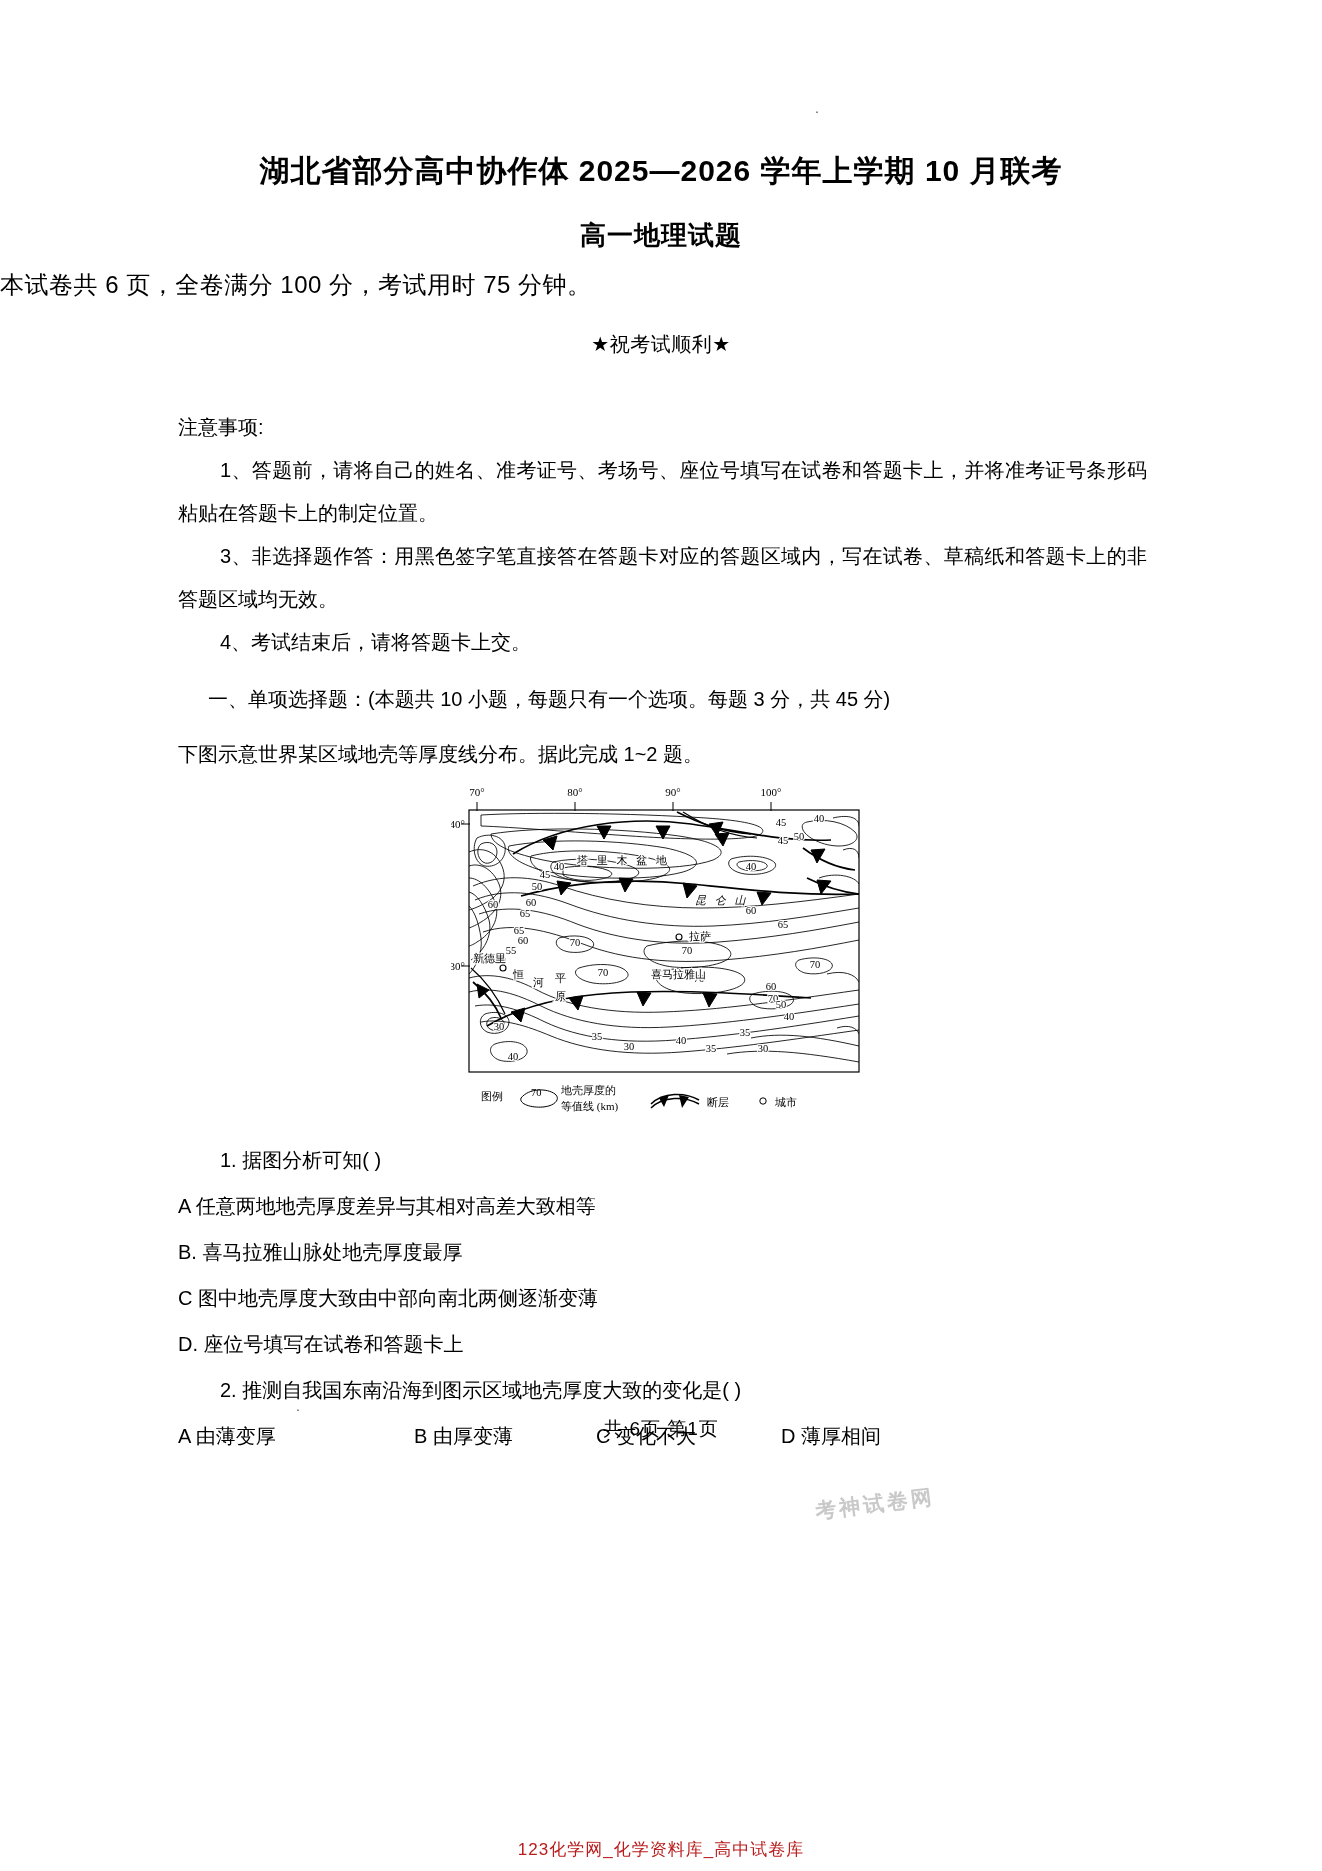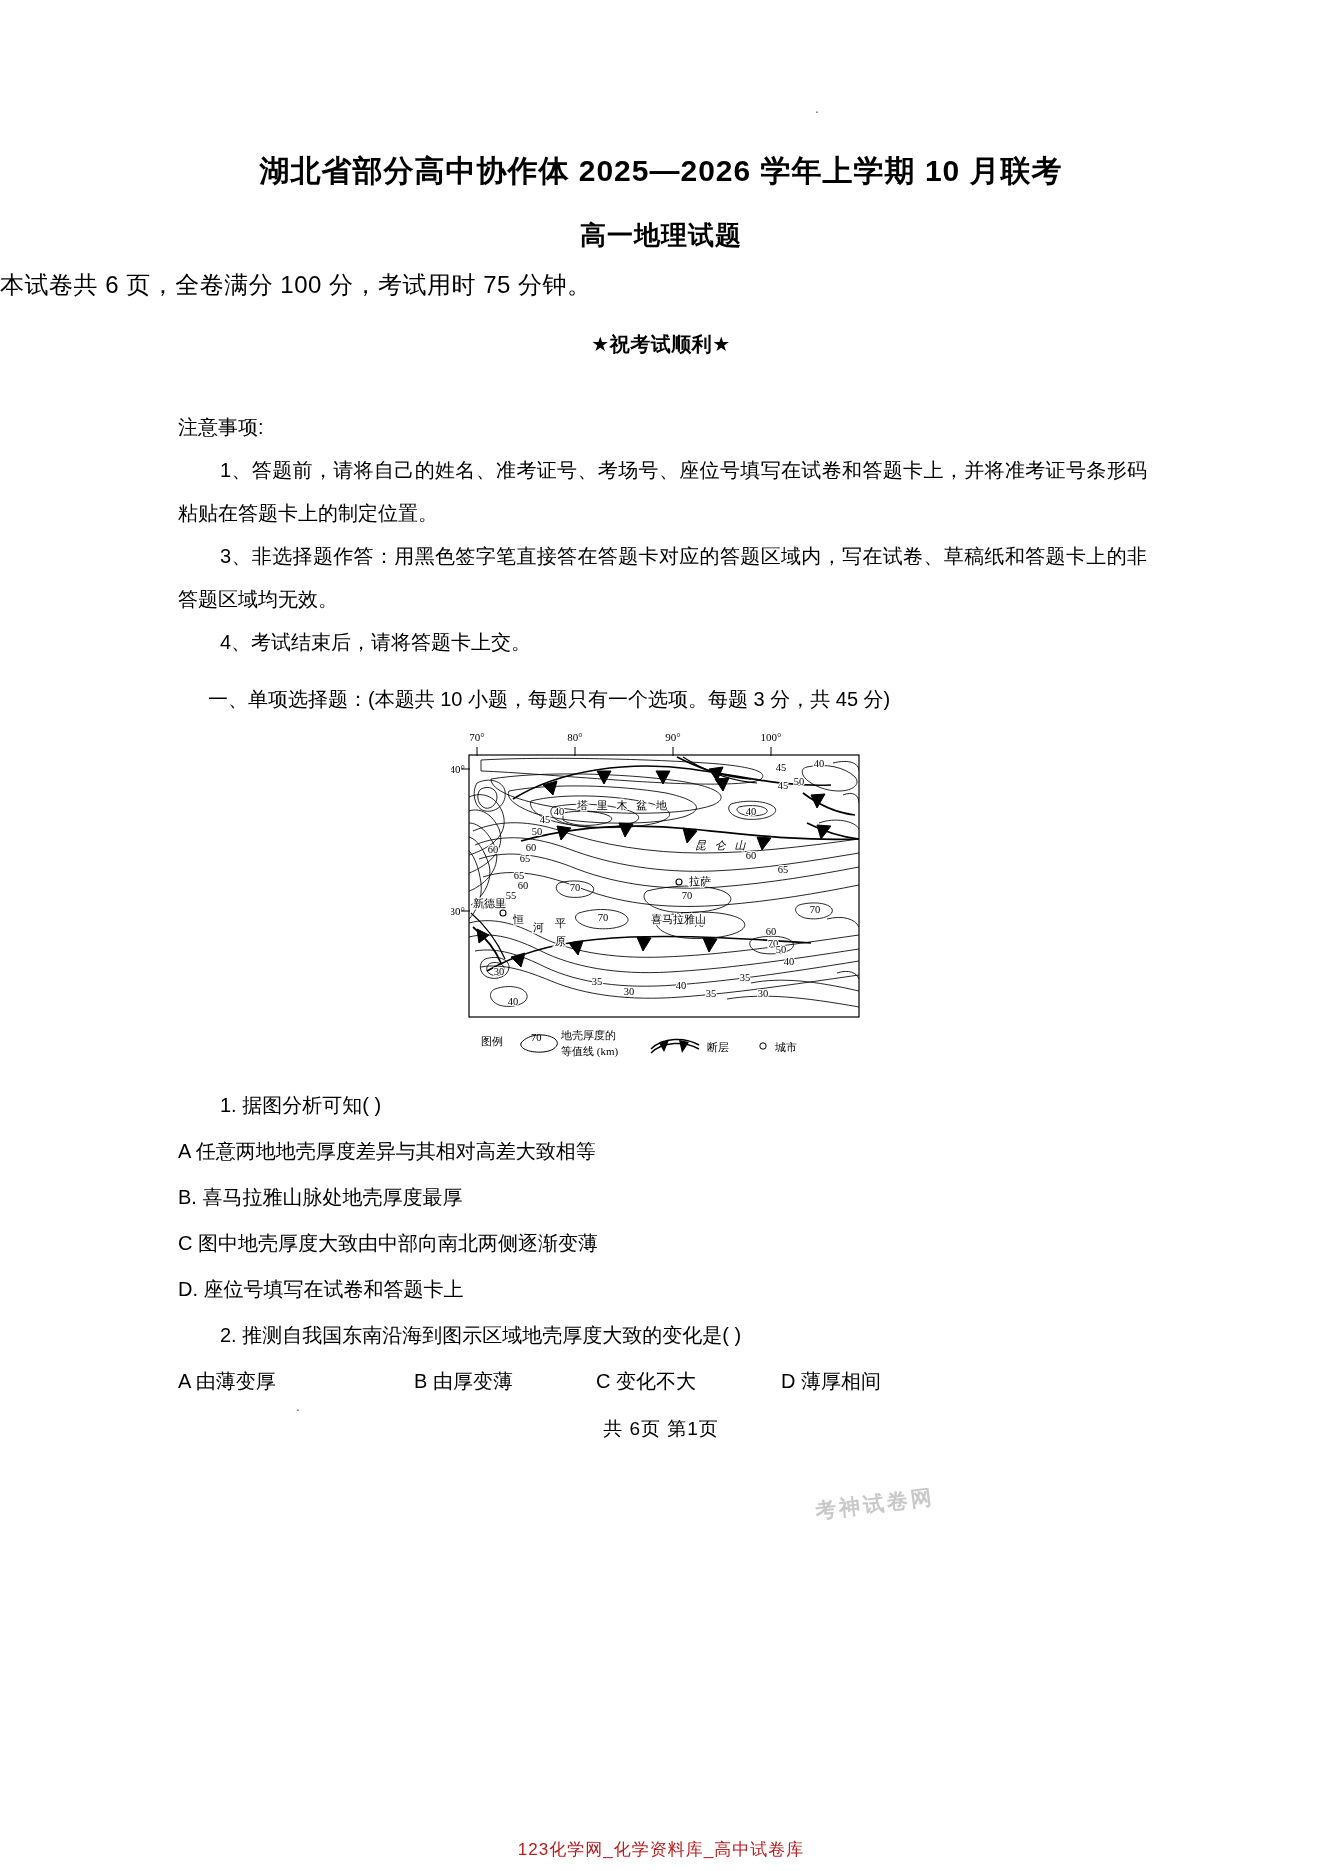--- a/index.html
+++ b/index.html
@@ -44,21 +44,21 @@
     letter-spacing: 1px;
   }
   .doc-meta {
     font-size: 24px;
     margin-top: 16px;
     letter-spacing: 0.5px;
   }
   .doc-wish {
     text-align: center;
     font-size: 20px;
-    font-weight: bold;
+    font-weight: normal;
     margin-top: 30px;
     letter-spacing: 0.5px;
   }
 
   
   .body-block {
     margin: 0 175px 0 178px;
     font-size: 20px;
     line-height: 43px;
   }
@@ -178,20 +178,21 @@
     <div class="doc-wish">★祝考试顺利★</div>
 
     <div class="body-block">
       <div class="notice-heading">注意事项:</div>
       <p class="para">1、答题前，请将自己的姓名、准考证号、考场号、座位号填写在试卷和答题卡上，并将准考证号条形码粘贴在答题卡上的制定位置。</p>
       <p class="para">3、非选择题作答：用黑色签字笔直接答在答题卡对应的答题区域内，写在试卷、草稿纸和答题卡上的非答题区域均无效。</p>
       <p class="para">4、考试结束后，请将答题卡上交。</p>
 
       <div class="section-head">一、单项选择题：(本题共 10 小题，每题只有一个选项。每题 3 分，共 45 分)</div>
 
+      <div class="stem-intro">下图示意世界某区域地壳等厚度线分布。据此完成 1~2 题。</div>
     </div>
 
     <div class="figure">
       <svg class="map-svg" width="420" height="355" viewBox="0 0 420 355" xmlns="http://www.w3.org/2000/svg">
         <defs>
           <clipPath id="mapclip">
             <rect x="18" y="28" width="390" height="262"></rect>
           </clipPath>
         </defs>
 

